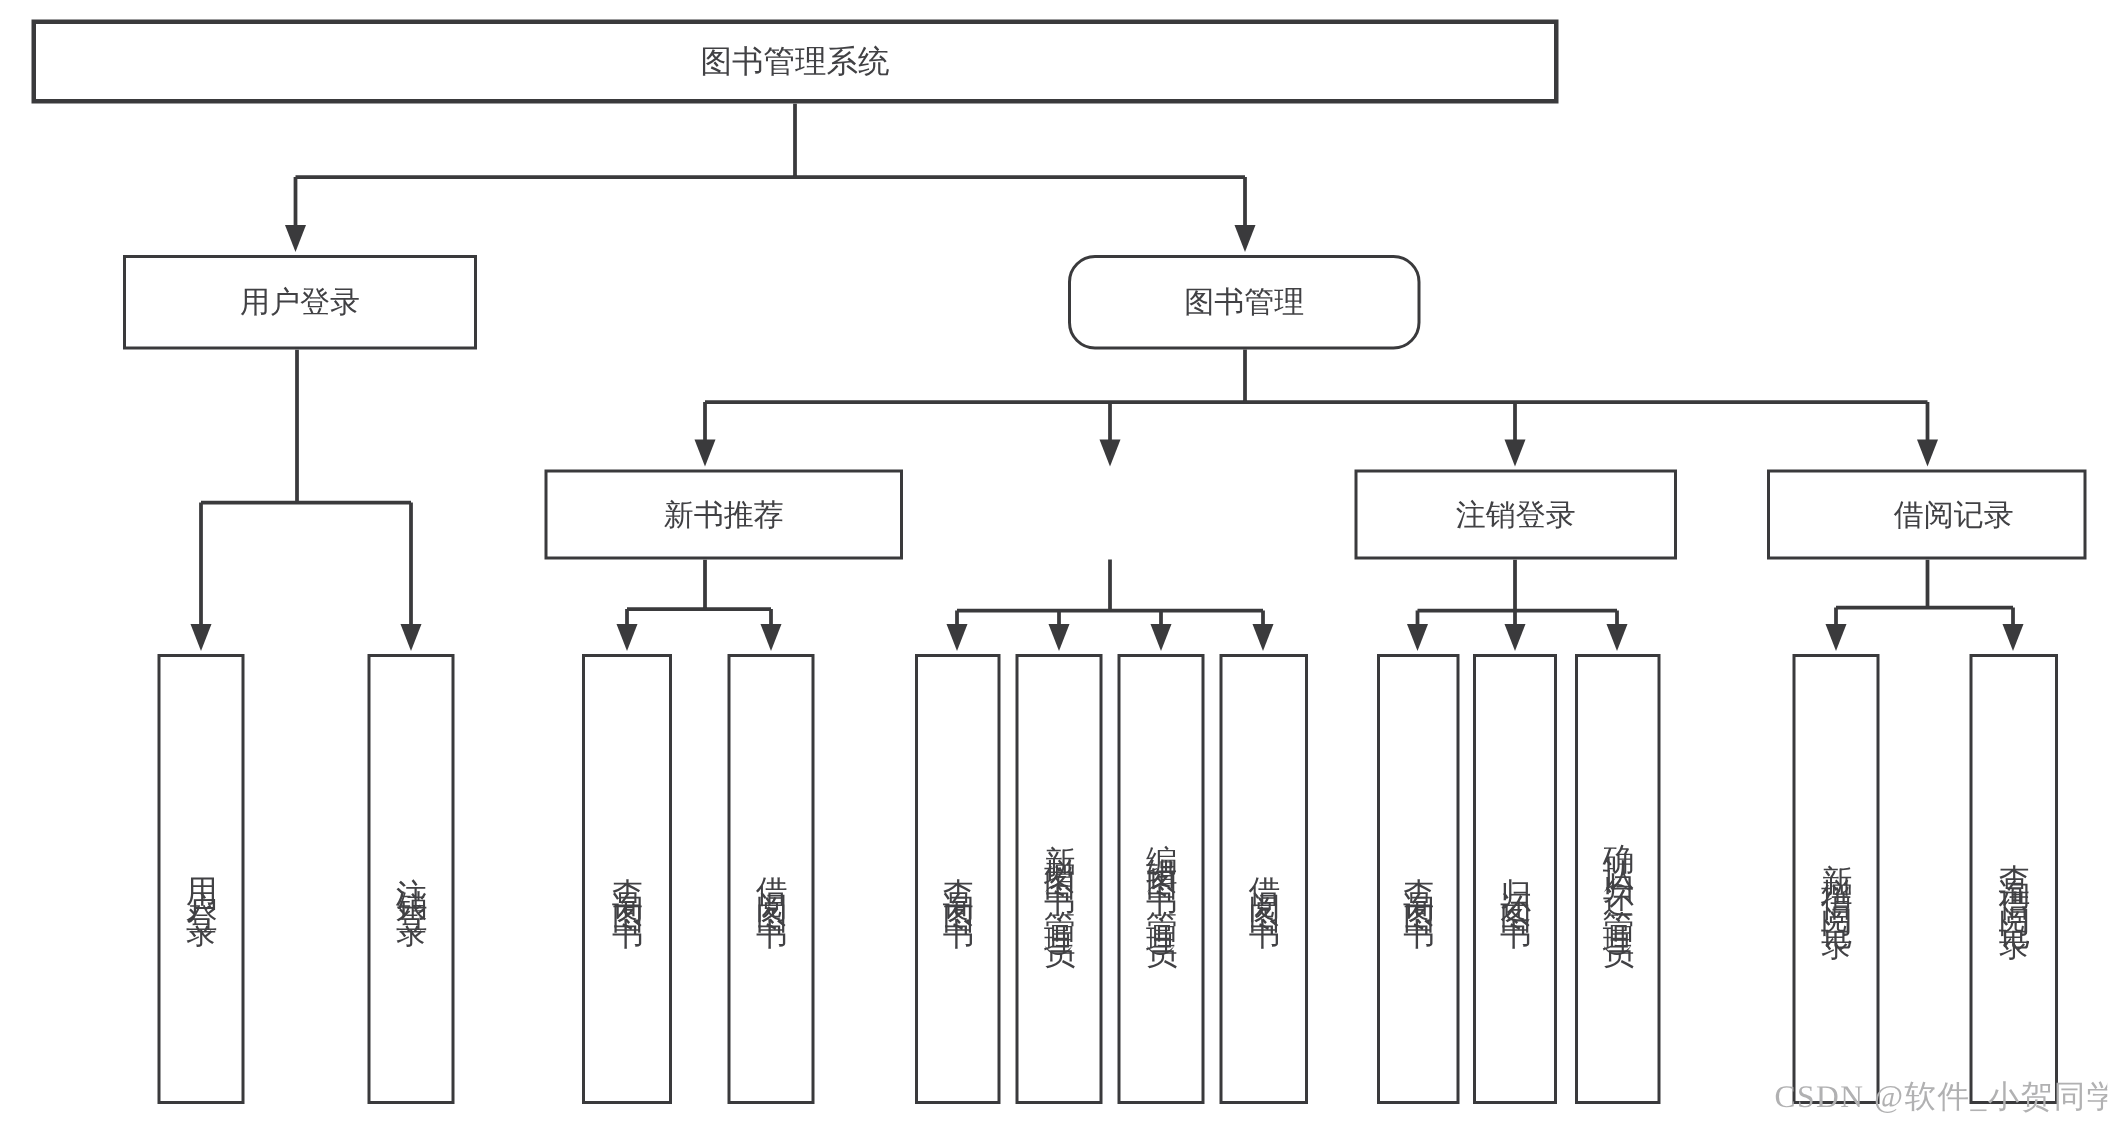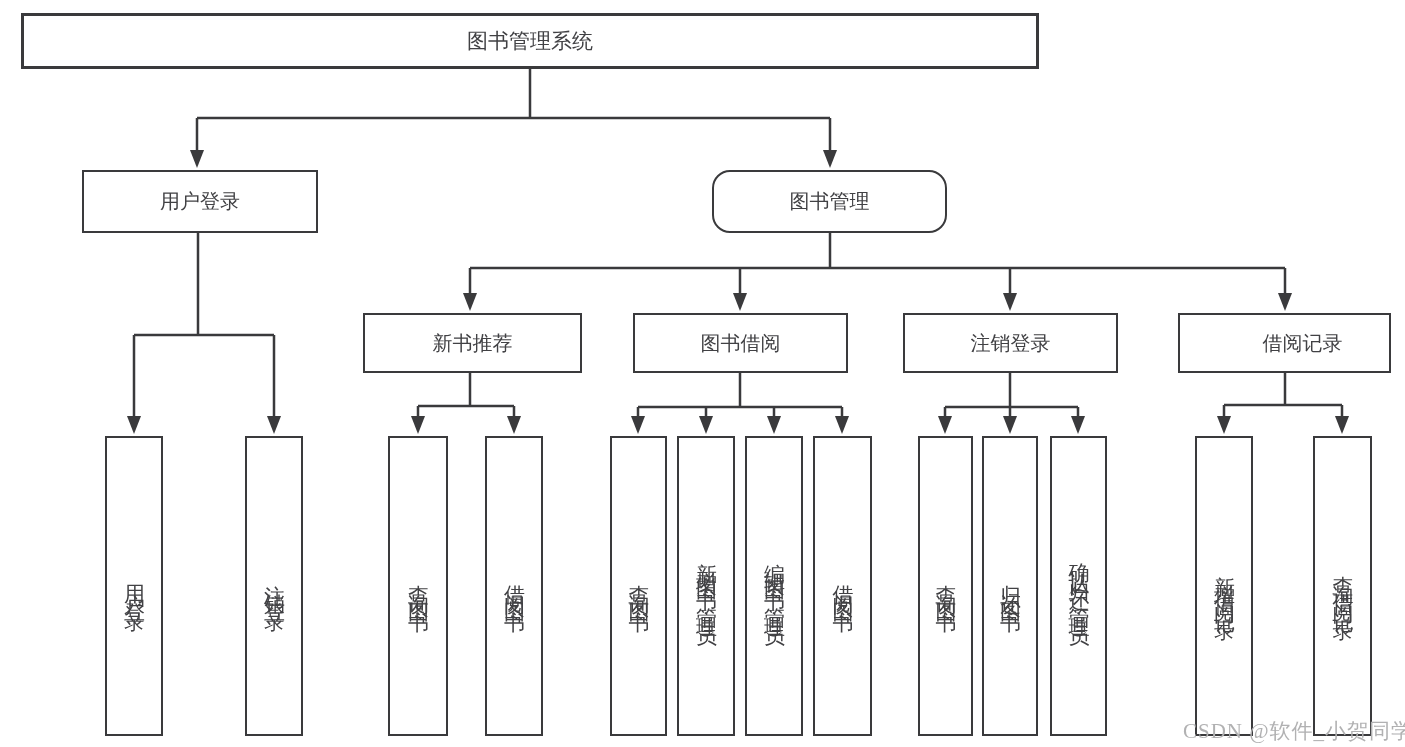--- a/index.html
+++ b/index.html
@@ -93,22 +93,21 @@
       <polygon points="1217,416 1231,416 1224,434"></polygon>
       <polygon points="1335,416 1349,416 1342,434"></polygon>
     </g>
   </svg>
 
   <div class="box root" style="left:21px; top:13px; width:1018px; height:56px;">图书管理系统</div>
 
   <div class="box h-node" style="left:82px; top:170px; width:236px; height:63px;">用户登录</div>
   <div class="box h-node" style="left:712px; top:170px; width:235px; height:63px;border-radius:18px;">图书管理</div>
 
-  <div class="box h-node" style="left:363px; top:313px; width:219px; height:60px;">新书推荐</div>
-  <div class="box h-node" style="left:633px; top:313px; width:215px; height:60px;">图书借阅</div>
+  <div class="box h-node" style="left:363px; top:313px; width:239px; height:60px;">新书推荐</div>
   <div class="box h-node" style="left:903px; top:313px; width:215px; height:60px;">注销登录</div>
   <div class="box h-node" style="left:1178px; top:313px; width:213px; height:60px;padding-left:36px;">借阅记录</div>
 
   <div class="box v-node" style="left:105px; top:436px; width:58px; height:300px;">用户登录</div>
   <div class="box v-node" style="left:245px; top:436px; width:58px; height:300px;">注销登录</div>
 
   <div class="box v-node" style="left:388px; top:436px; width:60px; height:300px;">查询图书</div>
   <div class="box v-node" style="left:485px; top:436px; width:58px; height:300px;">借阅图书</div>
 
   <div class="box v-node" style="left:610px; top:436px; width:57px; height:300px;">查询图书</div>

